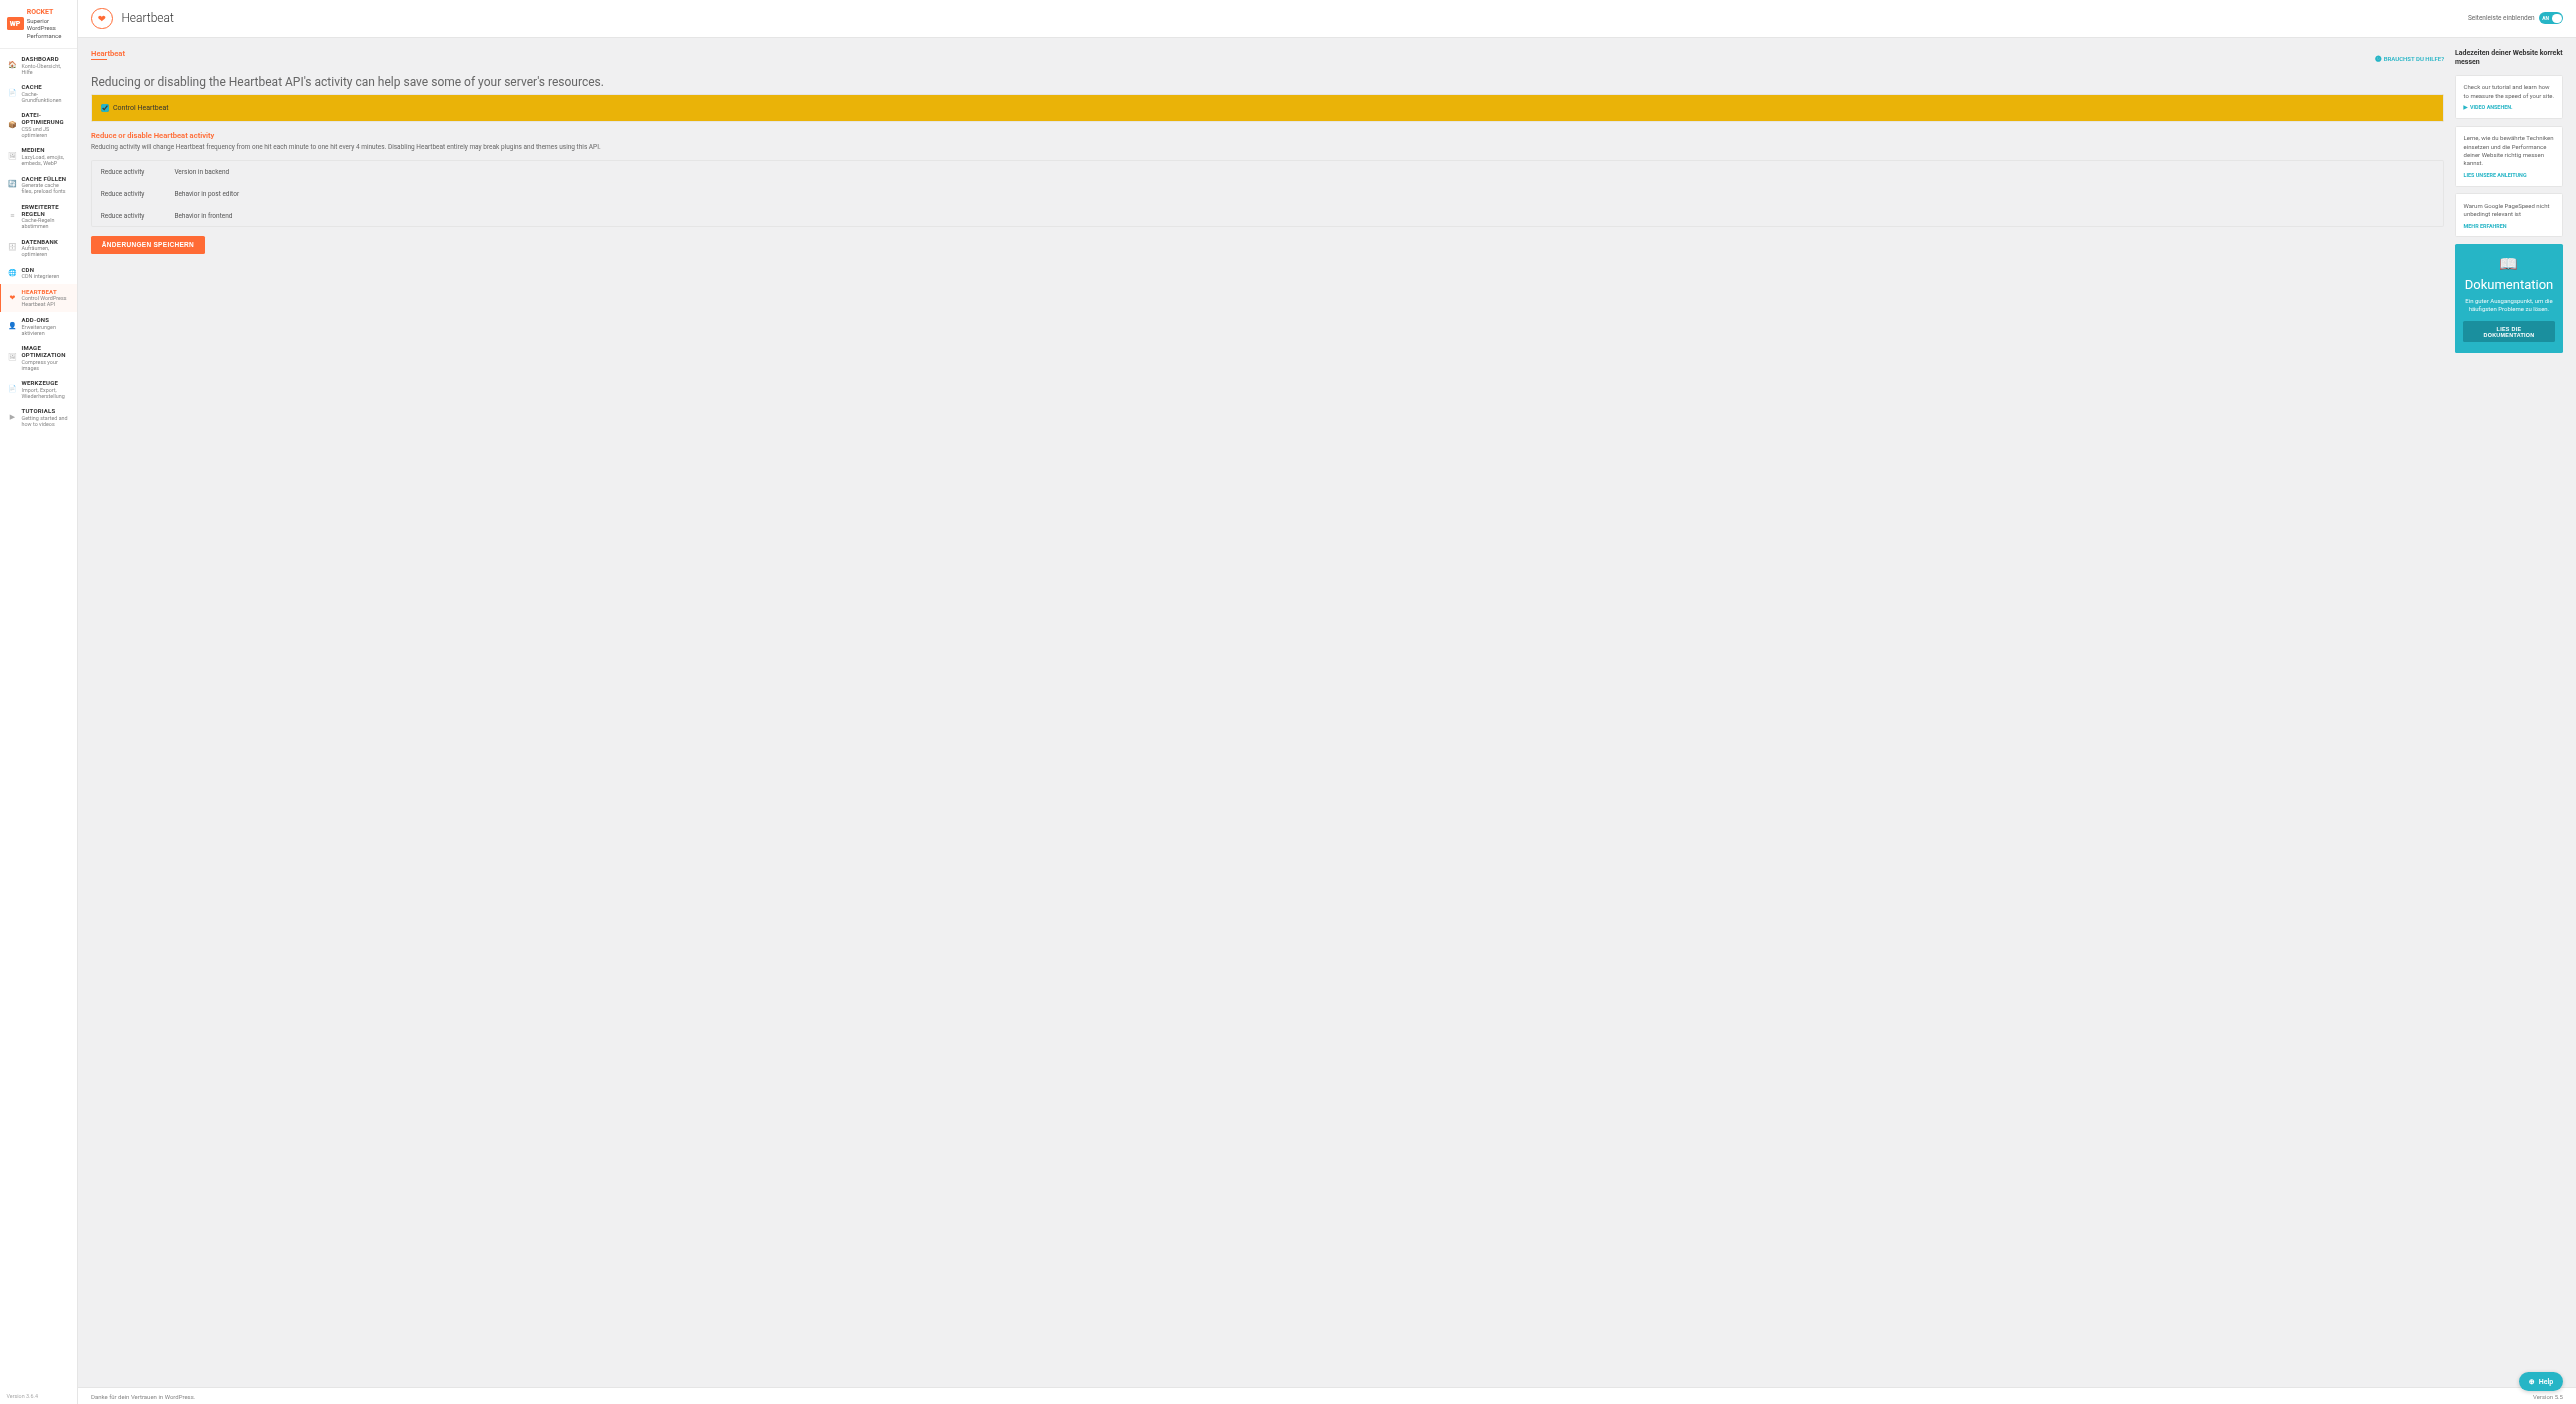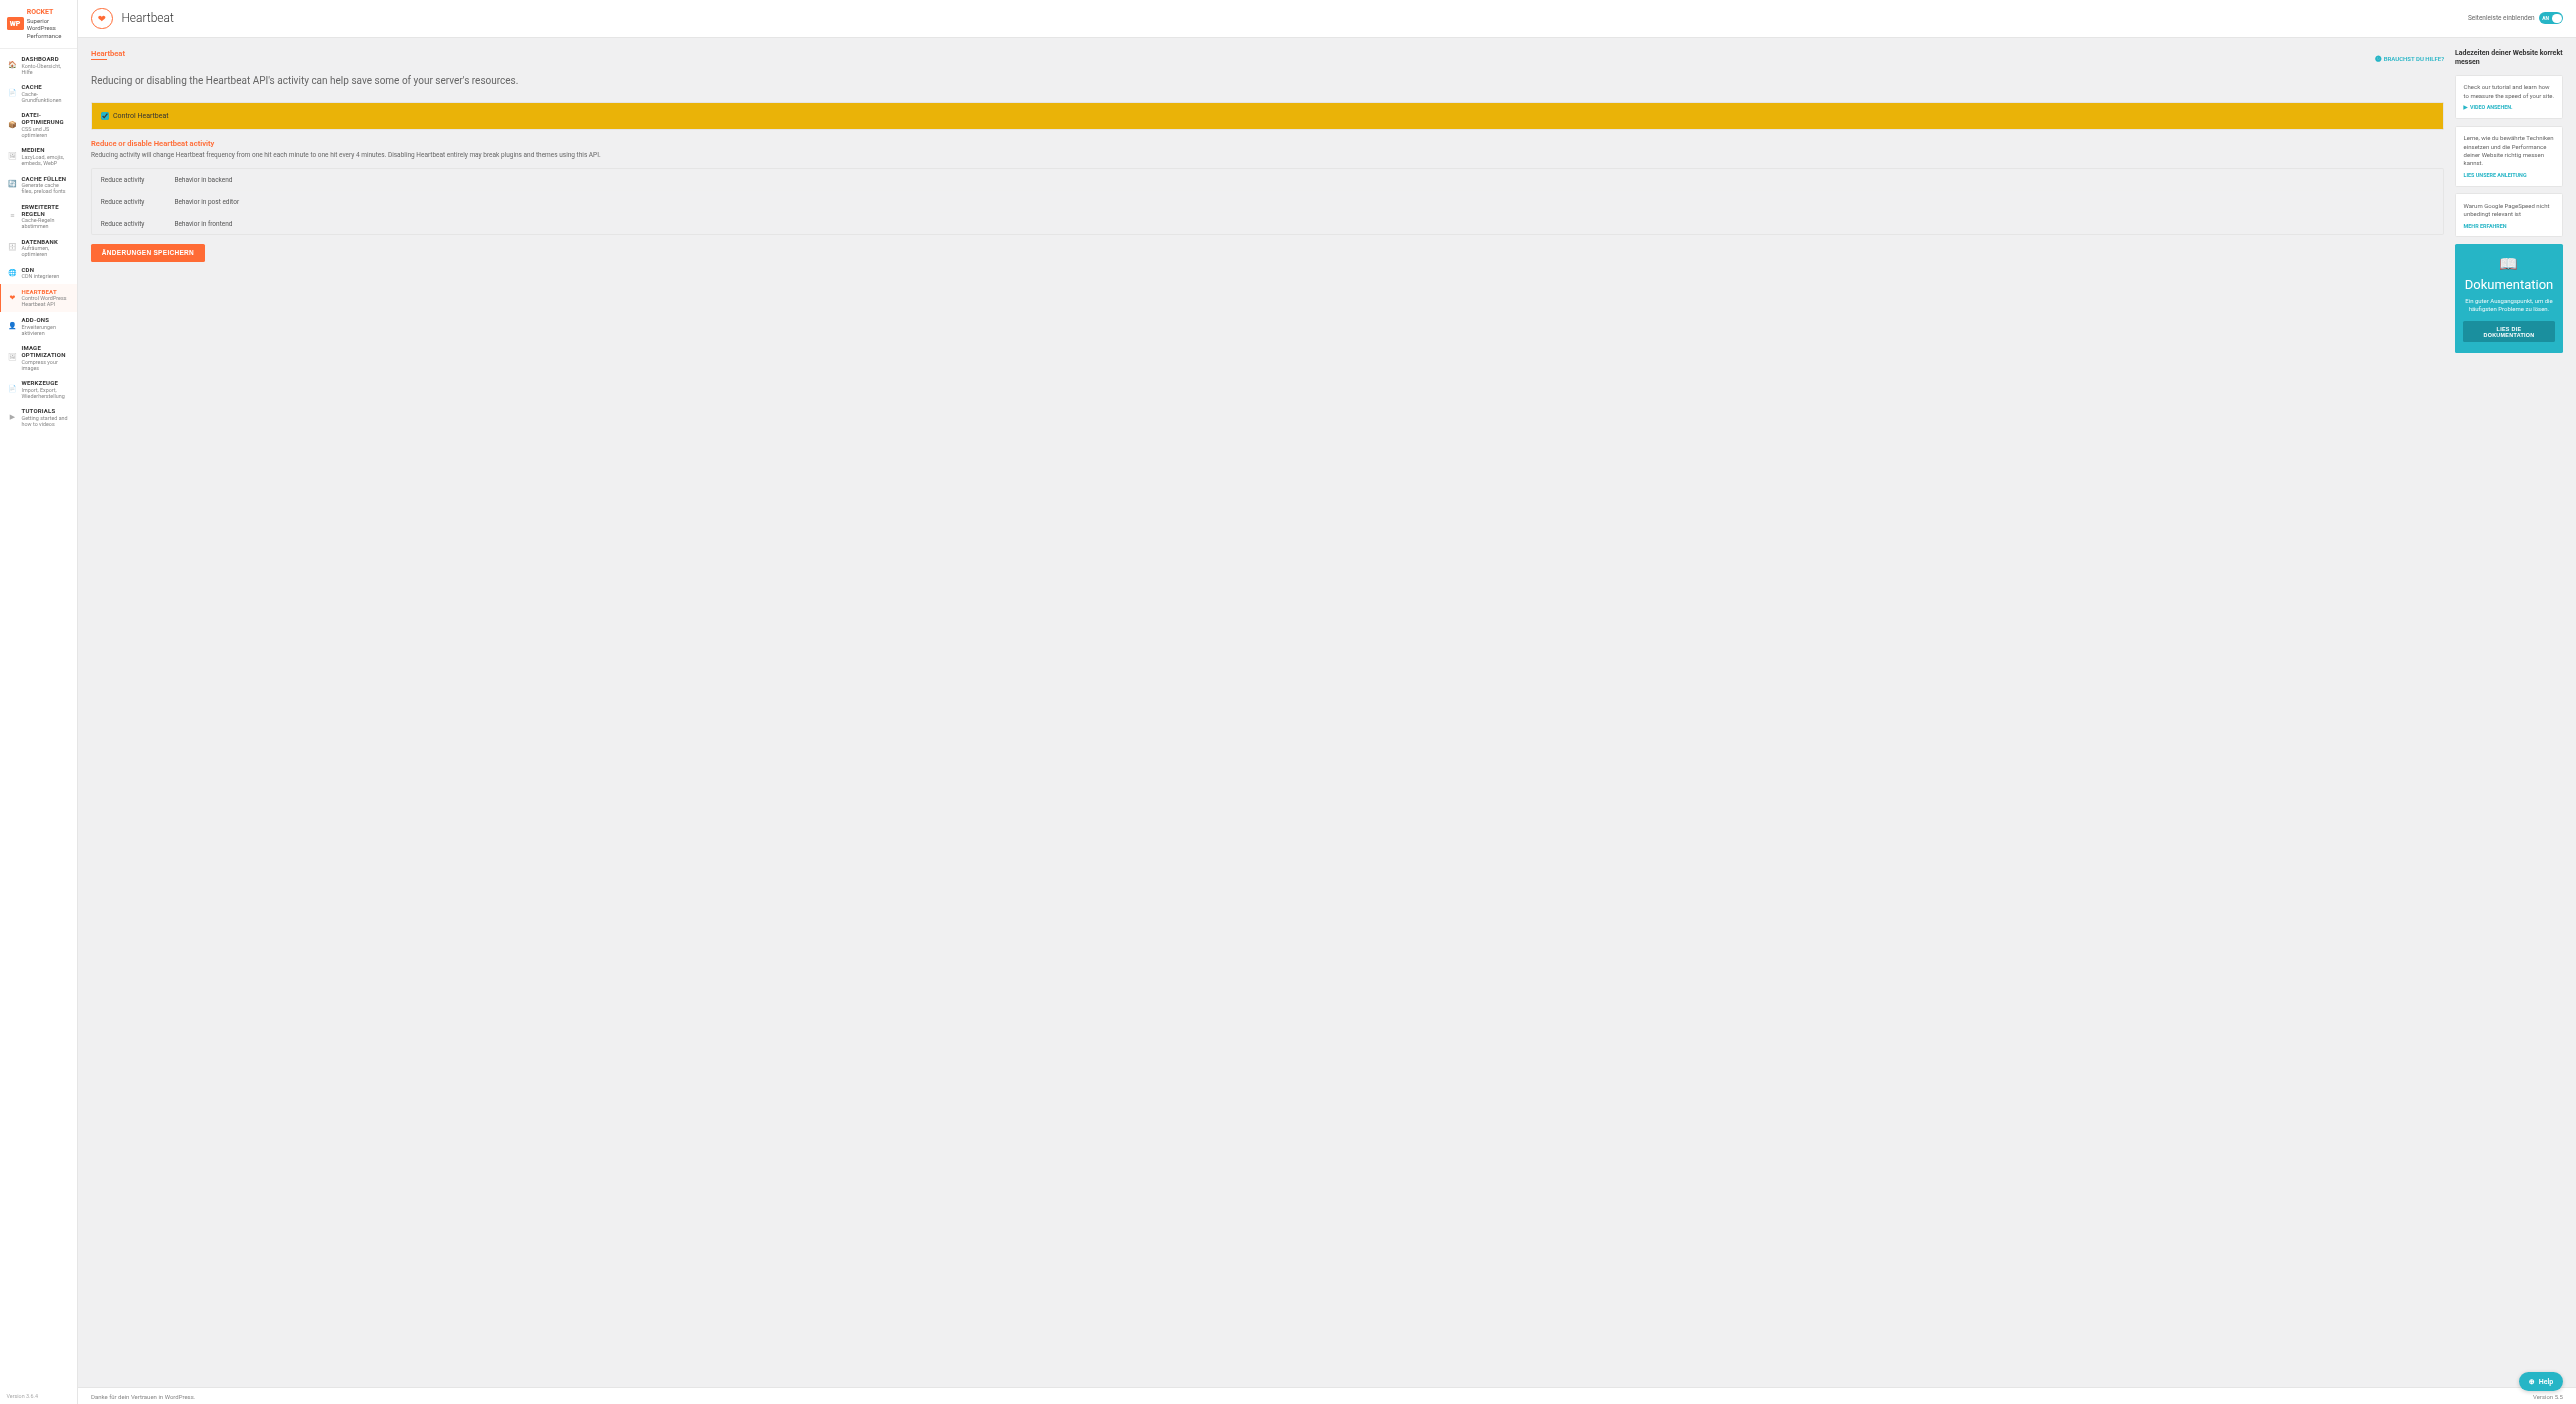--- a/index.html
+++ b/index.html
@@ -495,21 +495,21 @@
             <div class="section-title">Heartbeat</div>
             <div class="section-divider"></div>
           </div>
           <a class="help-link">
             <span>⓿</span>
             <span>BRAUCHST DU HILFE?</span>
           </a>
         </div>
 
         
-        <p style="font-size:10px;color:#666;margin-bottom:14px;line-height:1.5;">Reducing or disabling the Heartbeat API's activity can help save some of your server's resources.</p>
+        <p style="font-size:12px;color:#666;margin-bottom:3px;line-height:1.5;">Reducing or disabling the Heartbeat API's activity can help save some of your server's resources.</p>
 
         
         <div class="card">
           <div class="card-body">
             <label class="checkbox-row">
               <input type="checkbox" class="checkbox-input" checked="" style="">
               <span>Control Heartbeat</span>
             </label>
           </div>
         </div>
@@ -517,21 +517,21 @@
         
         <div class="activity-section">
           <div class="activity-title">Reduce or disable Heartbeat activity</div>
           <p class="activity-desc">Reducing activity will change Heartbeat frequency from one hit each minute to one hit every 4 minutes.
 Disabling Heartbeat entirely may break plugins and themes using this API.</p>
 
           <div class="activity-table">
 
           <div class="activity-row">
       <div class="activity-row-label">Reduce activity</div>
-      <div class="activity-row-value">Behavior in backend</div>
+      <div class="activity-row-value">Version in backend</div>
     </div>
               <div class="activity-row">
       <div class="activity-row-label">Reduce activity</div>
       <div class="activity-row-value">Behavior in post editor</div>
     </div>
               <div class="activity-row">
       <div class="activity-row-label">Reduce activity</div>
       <div class="activity-row-value">Behavior in frontend</div>
     </div>
             </div>

